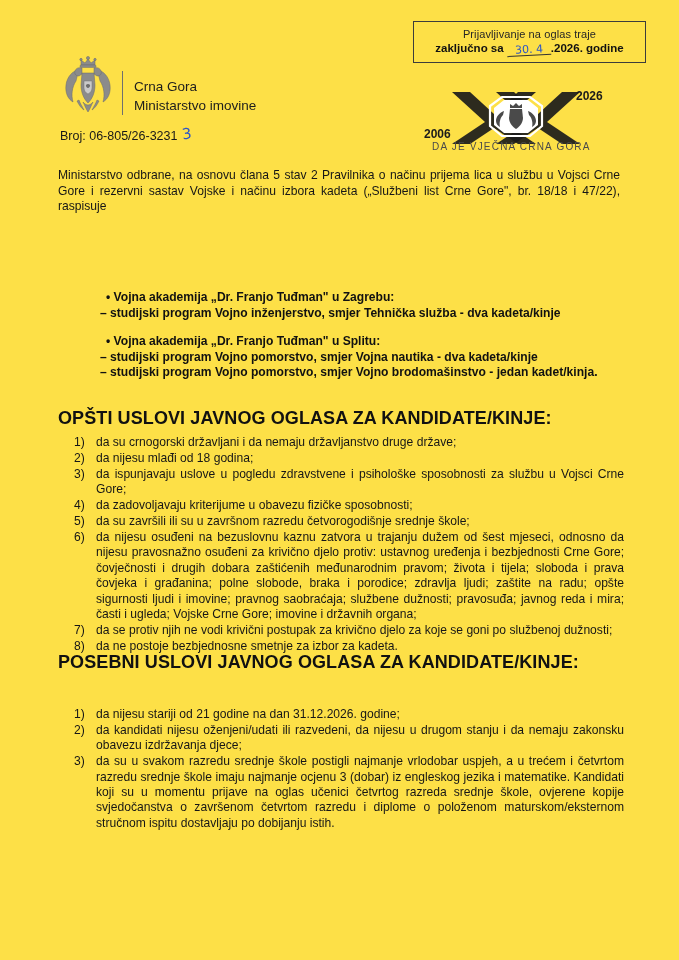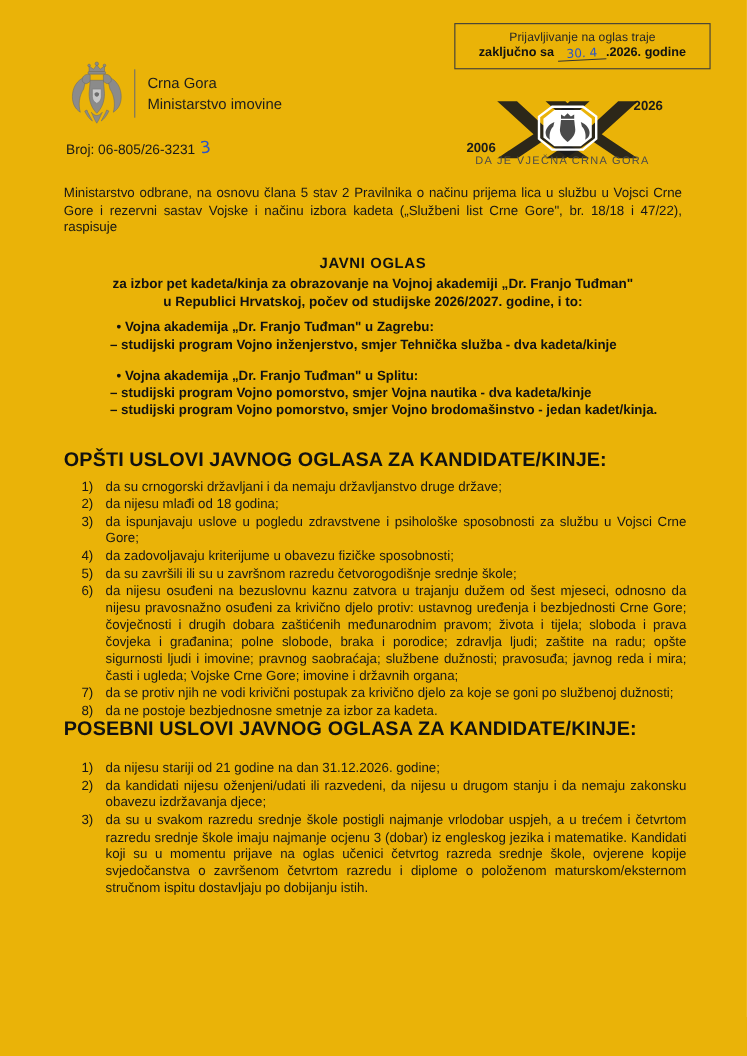--- a/index.html
+++ b/index.html
@@ -10,21 +10,21 @@
   }
   body {
     font-family: "Liberation Sans", sans-serif;
     color: #1a1a1a;
   }
   .page {
     position: relative;
     width: 679px;
     height: 960px;
     margin: 0 auto;
-    background: #eab308;
+    background: #fde047;
     overflow: hidden;
   }
 
   
   .notice-box {
     position: absolute;
     left: 413px;
     top: 21px;
     width: 233px;
     height: 42px;
@@ -58,21 +58,21 @@
     line-height: 11px;
     vertical-align: -1px;
   }
 
   
   .letterhead {
     position: absolute;
     left: 62px;
     top: 55px;
     display: flex;
-    align-items: center;
+    align-items: flex-end;
   }
   .coa {
     width: 52px;
     height: 60px;
     flex: none;
   }
   .lh-divider {
     width: 1px;
     height: 44px;
     background: #6f6f6f;
@@ -188,21 +188,21 @@
   .sec-opsti { top: 408px; }
   .sec-posebni { top: 652px; }
 
   .sec-heading {
     font-size: 18px;
     font-weight: bold;
     letter-spacing: 0.1px;
     color: #111;
     margin-bottom: 6px;
   }
-  .sec-posebni .sec-heading { margin-bottom: 18px; }
+  .sec-posebni .sec-heading { margin-bottom: 34px; }
 
   ol.clauses {
     list-style: none;
     margin: 0;
     padding: 0;
   }
   ol.clauses > li {
     position: relative;
     padding-left: 22px;
     margin-left: 16px;
@@ -289,25 +289,20 @@
         <path d="M104 25 C109 27 112 31 112 35 C112 38 110 40 108 41 C109 37 108 32 105 29 Z"></path>
       </g>
       <text x="152" y="14" font-family="Liberation Sans, sans-serif" font-size="12" font-weight="bold" fill="#1b1b1b">2026</text>
       <text x="0" y="52" font-family="Liberation Sans, sans-serif" font-size="12" font-weight="bold" fill="#1b1b1b">2006</text>
     </svg>
     <div class="ann-caption">DA JE VJEČNA CRNA GORA</div>
   </div>
 
   <div class="intro">Ministarstvo odbrane, na osnovu člana 5 stav 2 Pravilnika o načinu prijema lica u službu u Vojsci Crne Gore i rezervni sastav Vojske i načinu izbora kadeta („Službeni list Crne Gore", br. 18/18 i 47/22), raspisuje</div>
 
-  <div class="title-block">
-    <div class="doc-title">JAVNI OGLAS</div>
-    <div class="doc-subtitle">za izbor pet kadeta/kinja za obrazovanje na Vojnoj akademiji „Dr. Franjo Tuđman"</div>
-    <div class="doc-subtitle">u Republici Hrvatskoj, počev od studijske 2026/2027. godine, i to:</div>
-  </div>
 
   <div class="programs">
     <div class="prog-group">
       <div class="prog-head">• Vojna akademija „Dr. Franjo Tuđman" u Zagrebu:</div>
       <div class="prog-item">– studijski program Vojno inženjerstvo, smjer Tehnička služba - dva kadeta/kinje</div>
     </div>
     <div class="prog-group">
       <div class="prog-head">• Vojna akademija „Dr. Franjo Tuđman" u Splitu:</div>
       <div class="prog-item">– studijski program Vojno pomorstvo, smjer Vojna nautika - dva kadeta/kinje</div>
       <div class="prog-item">– studijski program Vojno pomorstvo, smjer Vojno brodomašinstvo - jedan kadet/kinja.</div>

